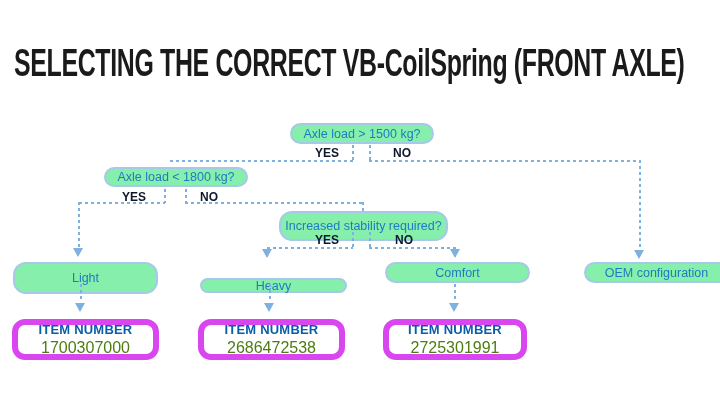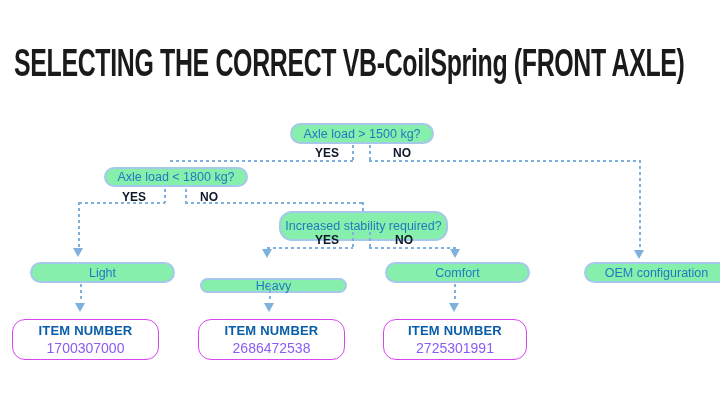--- a/index.html
+++ b/index.html
@@ -59,38 +59,38 @@
     position: absolute;
     width: 0;
     height: 0;
     border-left: 5.5px solid transparent;
     border-right: 5.5px solid transparent;
     border-top: 9px solid #7eb1de;
   }
   .item-box {
     position: absolute;
     box-sizing: border-box;
-    border: 1px solid #d946ef;
+    border: 6px solid #d946ef;
     border-radius: 13px;
     background: #ffffff;
     display: flex;
     flex-direction: column;
     align-items: center;
     justify-content: center;
     gap: 2px;
   }
   .item-label {
     font-size: 13px;
     font-weight: bold;
     color: #0a5da9;
     letter-spacing: 0.2px;
   }
   .item-number {
-    font-size: 14px;
-    color: #8b5cf6;
+    font-size: 16px;
+    color: #4d7c0f;
   }
 </style>
 </head>
 <body>
 
 <div class="canvas">
 
   <h1 class="title">SELECTING THE CORRECT VB-CoilSpring (FRONT AXLE)</h1>
 
   <div class="pill" style="left:290px; top:123px; width:144px; height:21px;">Axle load &gt; 1500 kg?</div>
@@ -120,21 +120,21 @@
   <div class="dash-h" style="left:185px; top:202px; width:179px;"></div>
   <div class="dash-v" style="left:362px; top:202px; height:9px;"></div>
 
   <div class="dash-v" style="left:352px; top:232px; height:15px;"></div>
   <div class="dash-v" style="left:369px; top:232px; height:15px;"></div>
   <div class="dash-h" style="left:267px; top:247px; width:86px;"></div>
   <div class="arrow-down" style="left:262px; top:249px;"></div>
   <div class="dash-h" style="left:369px; top:247px; width:87px;"></div>
   <div class="arrow-down" style="left:450px; top:249px;"></div>
 
-  <div class="pill" style="left:30px; top:262px; width:145px; height:21px;">Light</div>
+  <div class="pill" style="left:13px; top:262px; width:145px; height:32px;">Light</div>
   <div class="pill" style="left:200px; top:278px; width:147px; height:15px;">Heavy</div>
   <div class="pill" style="left:385px; top:262px; width:145px; height:21px;">Comfort</div>
   <div class="pill" style="left:584px; top:262px; width:145px; height:21px;">OEM configuration</div>
 
   <div class="dash-v" style="left:80px; top:284px; height:18px;"></div>
   <div class="arrow-down" style="left:75px; top:303px;"></div>
   <div class="dash-v" style="left:269px; top:284px; height:18px;"></div>
   <div class="arrow-down" style="left:264px; top:303px;"></div>
   <div class="dash-v" style="left:454px; top:284px; height:18px;"></div>
   <div class="arrow-down" style="left:449px; top:303px;"></div>

